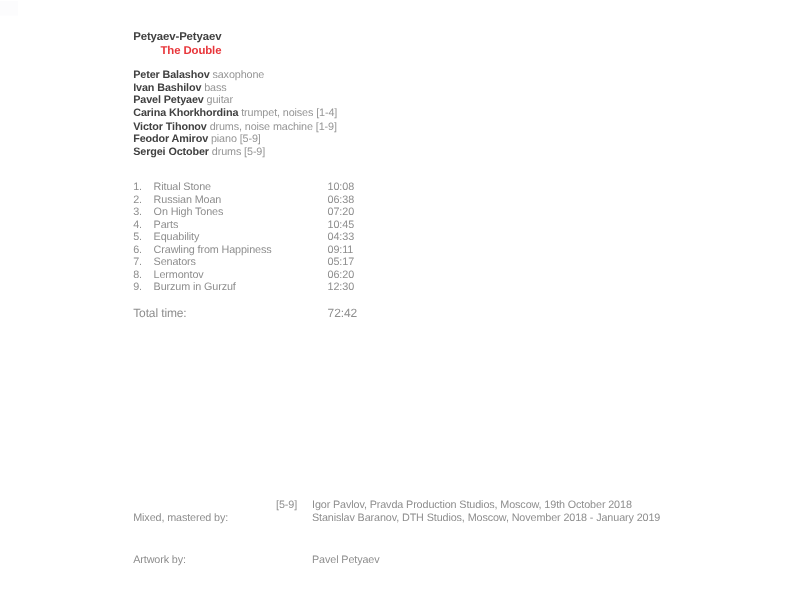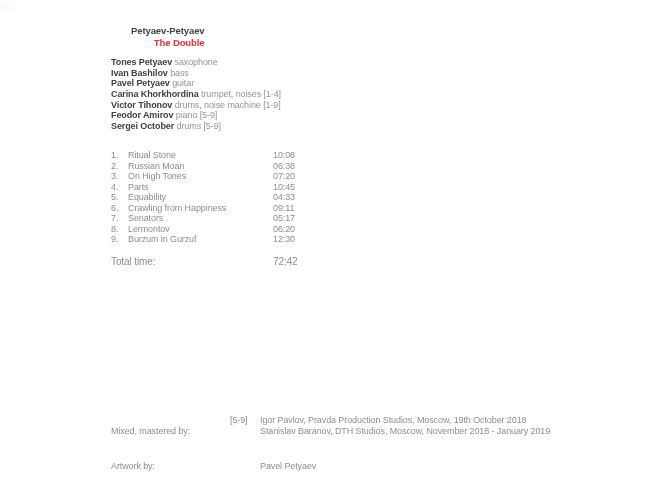--- a/index.html
+++ b/index.html
@@ -12,21 +12,21 @@
     overflow:hidden;
     letter-spacing:-0.1px;
   }
   .block { position:absolute; left:111px; }
   .corner-artifact {
     position:absolute; left:0; top:1px; width:15px; height:12px;
     background:#fcfcfd;
   }
   
   .header { top:25px; font-size:9.5px; line-height:11.8px; font-weight:bold; }
-  .artist { color:#414141;margin-left:20px; }
+  .artist { color:#414141; }
   .album-title { color:#e8353a;text-align:right; }
   
   .personnel { top:57px; font-size:9px; line-height:10.65px; }
   .person .name { font-weight:bold; color:#414141; }
   .person .role { color:#959595; }
   
   .tracks { top:150px; font-size:9px; line-height:10.55px; color:#8e8e8e; }
   .track-row { display:grid; grid-template-columns:17px 145px auto; }
   
   .total-row { top:257px; font-size:10px; line-height:10.55px; color:#8e8e8e;
@@ -42,21 +42,21 @@
 <div class="page">
   <div class="corner-artifact"></div>
 
   <div class="block header">
     <div class="artist">Petyaev-Petyaev</div>
     <div class="album-title">The Double</div>
   </div>
 
   <div class="block personnel">
     <div class="person">
-      <span class="name">Tones Petyaev</span>
+      <span class="name">Peter Balashov</span>
       <span class="role">saxophone</span>
     </div>
     <div class="person">
       <span class="name">Ivan Bashilov</span>
       <span class="role">bass</span>
     </div>
     <div class="person">
       <span class="name">Pavel Petyaev</span>
       <span class="role">guitar</span>
     </div>

